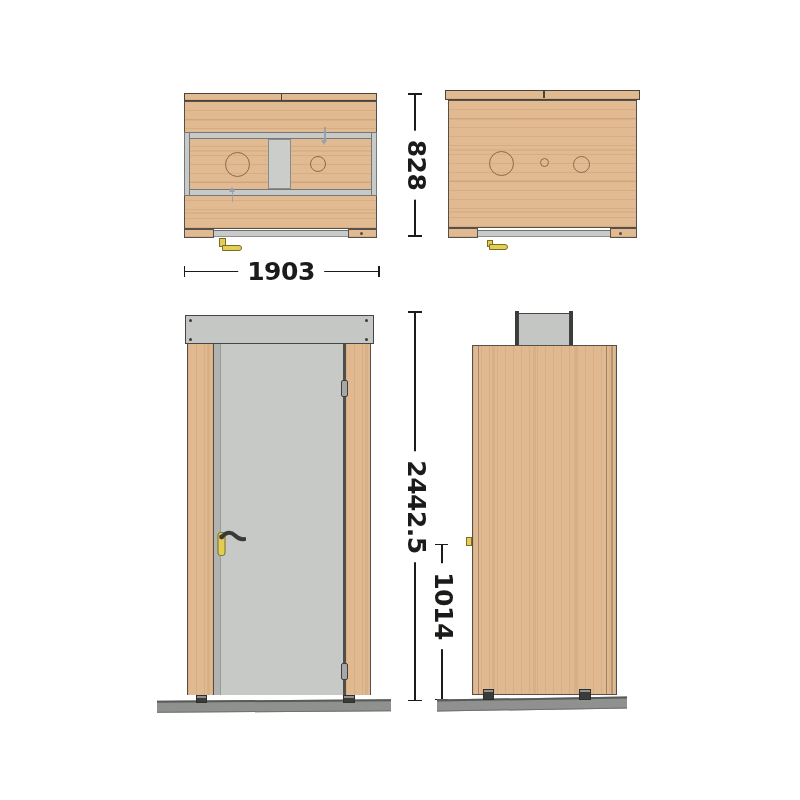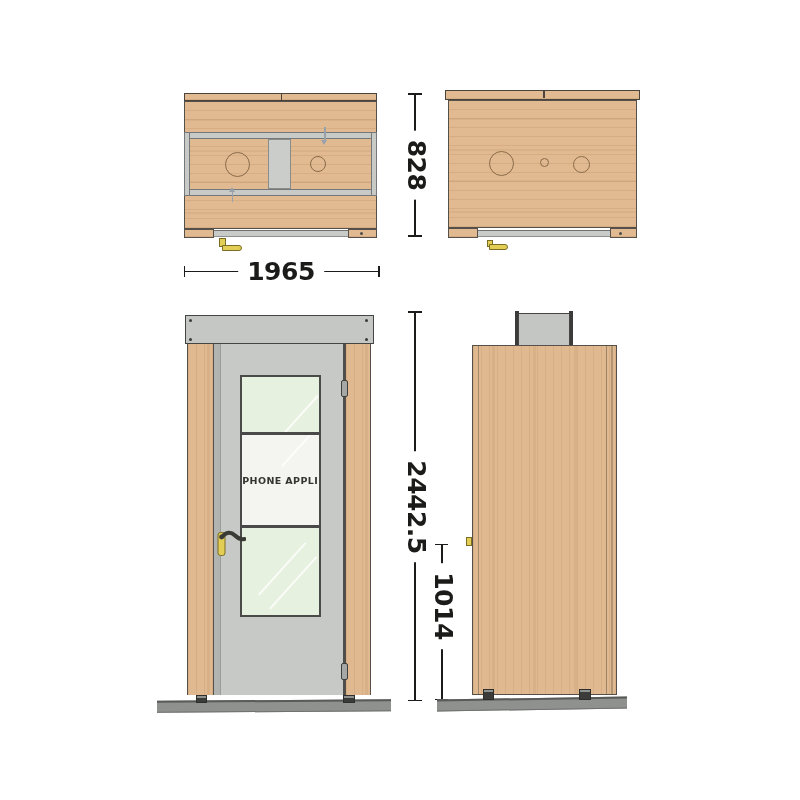--- a/index.html
+++ b/index.html
@@ -100,21 +100,21 @@
   </div>
 
   <div class="abs dimline" style="left:414px;top:94px;width:1.5px;height:142px;"></div>
   <div class="abs dimline" style="left:408px;top:93.2px;width:13.5px;height:1.5px;"></div>
   <div class="abs dimline" style="left:408px;top:235px;width:13.5px;height:1.5px;"></div>
   <div class="dim-label dim-label-v" style="left:415.5px;top:165px;">828</div>
 
   <div class="abs dimline" style="left:184px;top:270.5px;width:195px;height:1.5px;"></div>
   <div class="abs dimline" style="left:183.5px;top:265.5px;width:1.5px;height:11px;"></div>
   <div class="abs dimline" style="left:378px;top:265.5px;width:1.5px;height:11px;"></div>
-  <div class="dim-label dim-label-h" style="left:281px;top:271.5px;">1965</div>
+  <div class="dim-label dim-label-h" style="left:281px;top:271.5px;">1903</div>
 
   <div class="abs" style="left:445px;top:90px;width:195px;height:160px;">
     <div class="abs wood-h" style="left:0;top:0;width:195px;height:10px;border:1px solid #4a453c;">
       <div class="abs" style="left:97px;top:0;width:1.5px;height:7px;background:#4a453c;"></div>
     </div>
     <div class="abs wood-h wood-border" style="left:3px;top:10px;width:189px;height:128px;"></div>
     <div class="abs hole" style="left:44px;top:61px;width:25px;height:25px;"></div>
     <div class="abs hole" style="left:95px;top:68px;width:9px;height:9px;"></div>
     <div class="abs hole" style="left:127.5px;top:65.5px;width:17px;height:17px;"></div>
 
@@ -144,35 +144,20 @@
 
     <div class="abs wood-v" style="left:1.5px;top:29px;width:27px;height:351px;border-left:1px solid #55504a;border-right:1px solid #55504a;"></div>
     <div class="abs wood-v" style="left:160px;top:29px;width:26px;height:351px;border-left:1px solid #55504a;border-right:1px solid #55504a;"></div>
     <div class="abs" style="left:28.5px;top:29px;width:131.5px;height:351px;background:#c7c9c7;">
       <div class="abs" style="left:0;top:0;width:7px;height:351px;background:#b1b3b1;border-right:1px solid #9a9c9a;"></div>
       <div class="abs" style="left:129px;top:0;width:2px;height:351px;background:#4e4e4c;"></div>
     </div>
     <div class="abs hinge" style="left:155.5px;top:65px;width:7.5px;height:17px;"></div>
     <div class="abs hinge" style="left:155.5px;top:348px;width:7.5px;height:17px;"></div>
 
-    <div class="abs window" style="left:55px;top:59.5px;width:80.5px;height:242.5px;">
-      <div class="pane pane-green" style="height:55.5px;flex:none;">
-        <div class="streak" style="left:30px;top:38px;width:55px;"></div>
-      </div>
-      <div class="pane-div"></div>
-      <div class="pane pane-clear" style="height:90px;flex:none;">
-        <div class="streak" style="left:32px;top:14px;width:45px;"></div>
-        <span class="door-label-text">PHONE APPLI</span>
-      </div>
-      <div class="pane-div"></div>
-      <div class="pane pane-green" style="flex:1;">
-        <div class="streak" style="left:5px;top:40px;width:70px;"></div>
-        <div class="streak" style="left:16px;top:54px;width:70px;"></div>
-      </div>
-    </div>
 
     <svg class="abs" style="left:32px;top:213px;" width="29" height="33" viewBox="0 0 29 33">
       <rect x="1" y="4.5" width="7" height="23" rx="2.5" fill="#e3ce55" stroke="#7c6d24" stroke-width="1"></rect>
       <circle cx="4.5" cy="9" r="2.4" fill="#45453f"></circle>
       <path d="M5,9 C9,3.5 14,3.5 18,7.5 C21,10.5 25,11.5 27.5,11" fill="none" stroke="#3b3b36" stroke-width="4" stroke-linecap="round"></path>
     </svg>
 
     <div class="abs foot" style="left:10.5px;top:379.5px;width:11.5px;height:8px;"></div>
     <div class="abs foot" style="left:157.5px;top:379.5px;width:12px;height:8px;"></div>
   </div>

